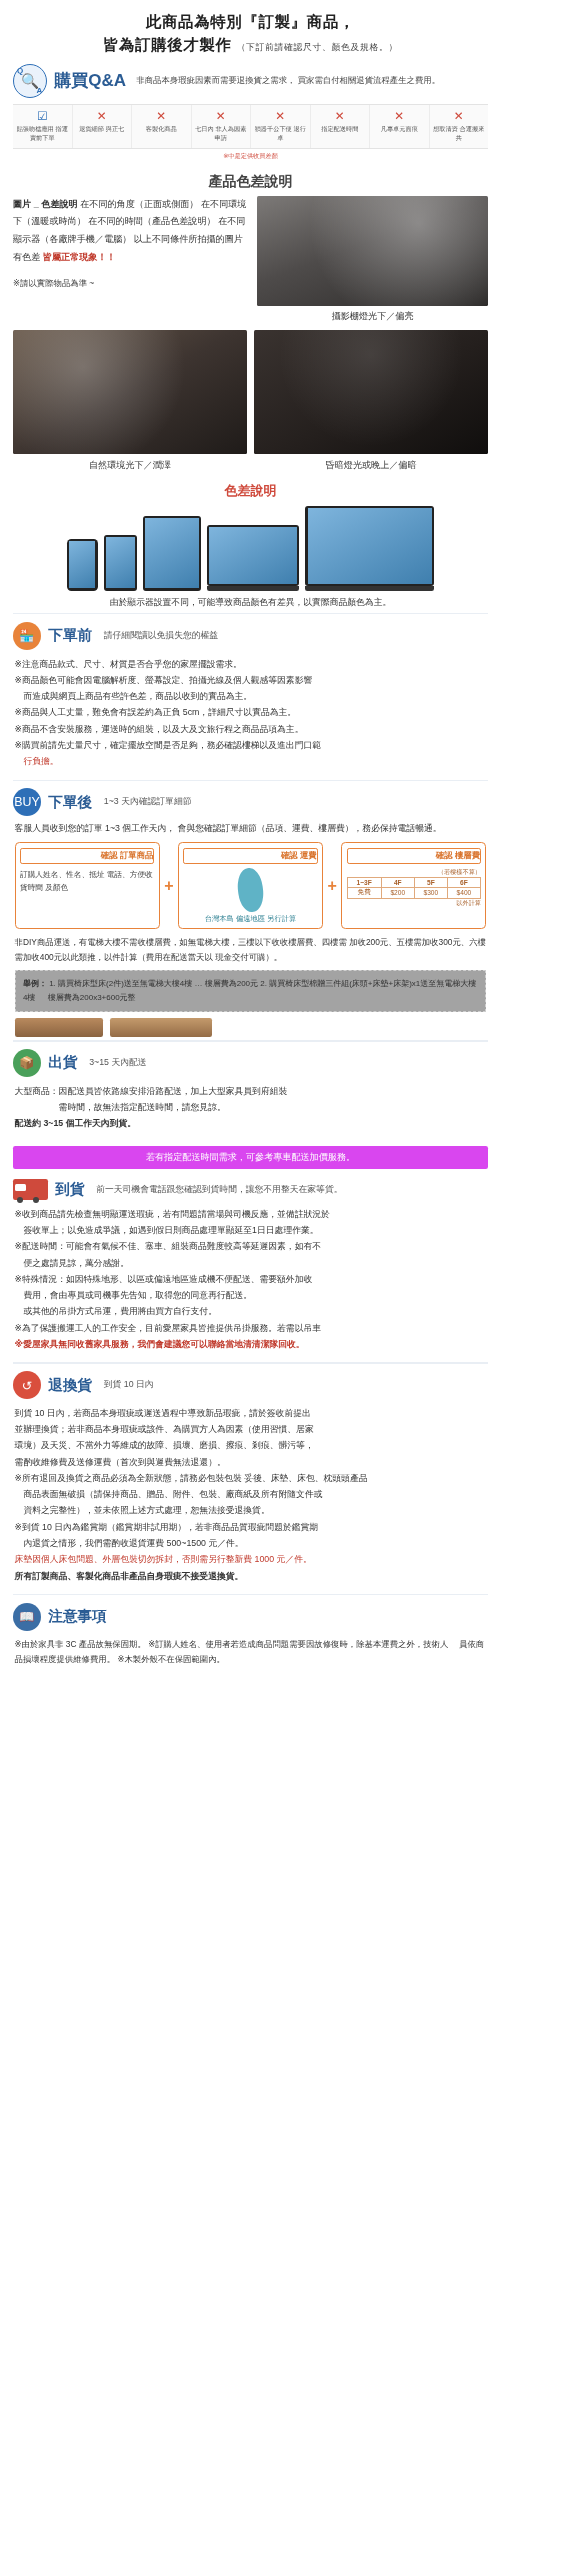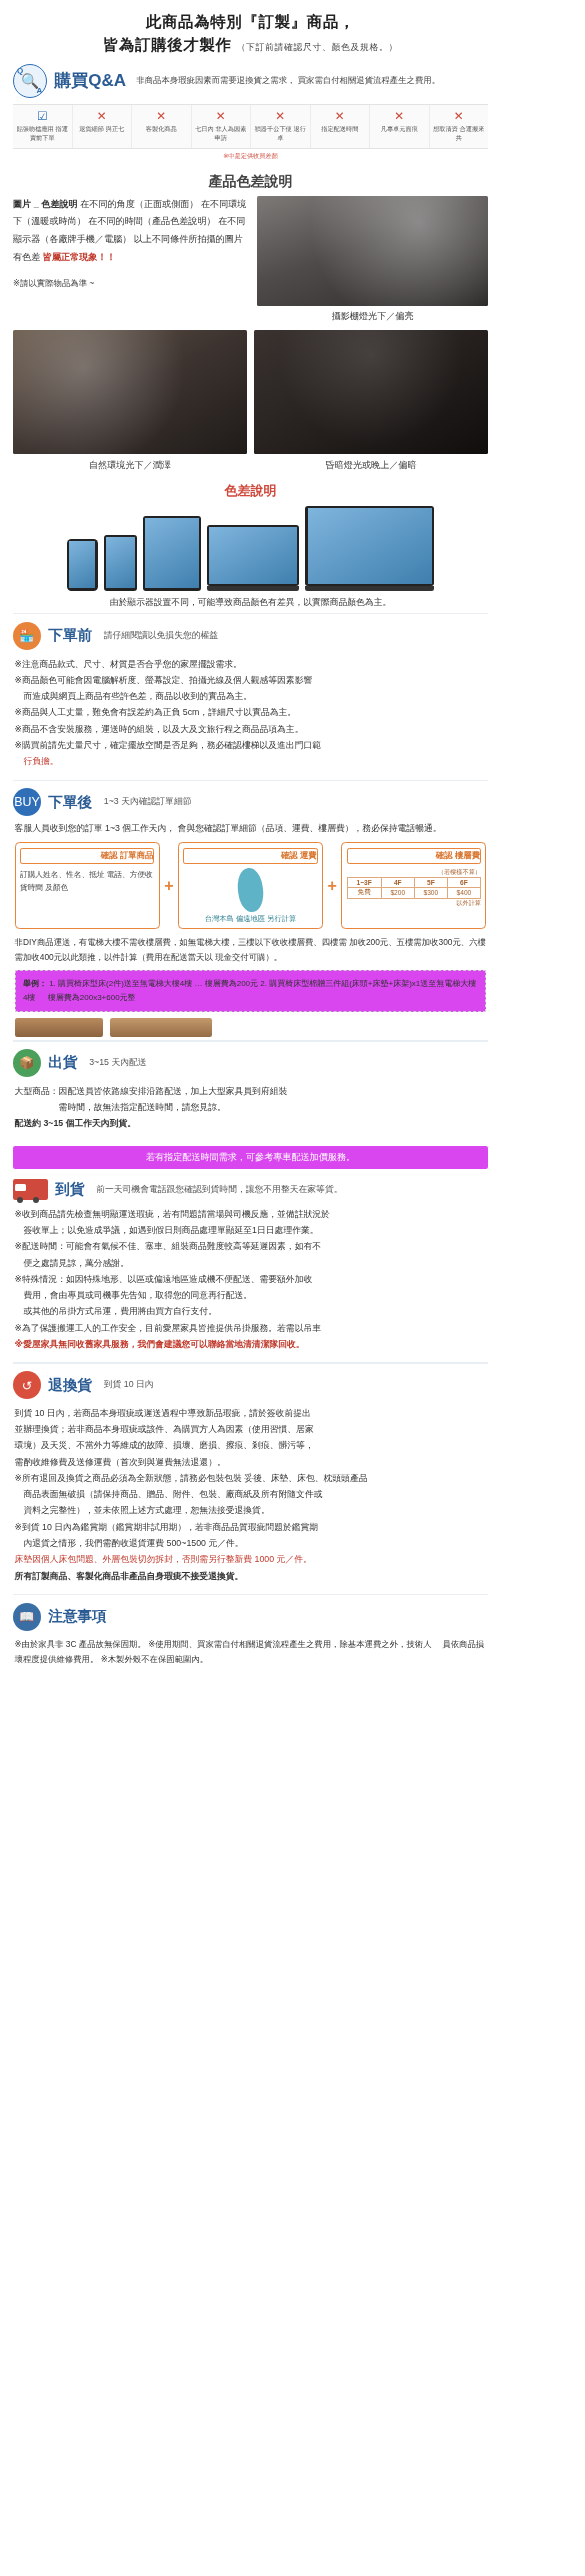--- a/index.html
+++ b/index.html
@@ -133,21 +133,21 @@
   .tw-map .shape {
     width: 25px; height: 44px; margin: 2.9px auto 1.5px; border-radius: 50% 45% 50% 45%;
     background: #5fb3c6; transform: rotate(-8deg);
   }
   .tw-map .mlbl { font-size: 7.3px; color: #2b7f91; }
   .fee-table { width: 100%; border-collapse: collapse; font-size: 6.6px; }
   .fee-table td, .fee-table th { border: 0.7px solid #e0a97c; padding: 0.7px 1.5px; text-align:center; color:#a8602a;}
   .fee-cap { font-size: 6.2px; color:#a8602a; text-align:right; }
 
   .note-small { padding: 5.9px 14.6px 0 14.6px; font-size: 8.4px; line-height: 1.8; color:#333;}
-  .eg-box { margin: 4.4px 14.6px 0 14.6px; border: 0.7px dashed #cfcfcf; background:#d946ef; padding: 5.9px 7.3px; font-size: 8px; line-height: 1.8; }
+  .eg-box { margin: 4.4px 14.6px 0 14.6px; border: 0.7px dashed #cfcfcf; background:#a3a3a3; padding: 5.9px 7.3px; font-size: 8px; line-height: 1.8; }
   .eg-box .eh { font-weight: bold; }
   .eg-vis { display: flex; gap: 7.3px; margin: 5.9px 14.6px 0 14.6px; }
   .eg-vis .bed { width: 88px; height: 19px; background: linear-gradient(#b98a5e,#8a6340); border-radius: 2.2px; }
   .eg-vis .bed2 { width: 102px; height: 19px; background: linear-gradient(#c49a6c,#946c46); border-radius: 2.2px; }
 
   
   .green-bar {
     margin: 7.3px 13px 5.9px 13px; background: #d946ef; color: #fff;
     text-align: center; font-size: 9.1px; padding: 5.1px; border-radius: 2.2px;
   }
@@ -426,19 +426,19 @@
   </div>
 
   <div class="hr-band"></div>
 
   <div class="sec-head">
     <div class="sec-ico dark">📖</div>
     <div class="sec-title">注意事項</div>
   </div>
   <div class="notice-list">
     <span class="it">※由於家具非 3C 產品故無保固期。</span>
-    <span class="it">※使用期間、買家需自付相關退貨流程產生之費用，除基本運費之外，技術人</span>
+    <span class="it">※訂購人姓名、使用者若造成商品問題需要因故修復時，除基本運費之外，技術人</span>
     <span class="it">　員依商品損壞程度提供維修費用。</span>
     <span class="it">※木製外殼不在保固範圍內。</span>
   </div>
 
 </div>
 
 
 </body></html>

